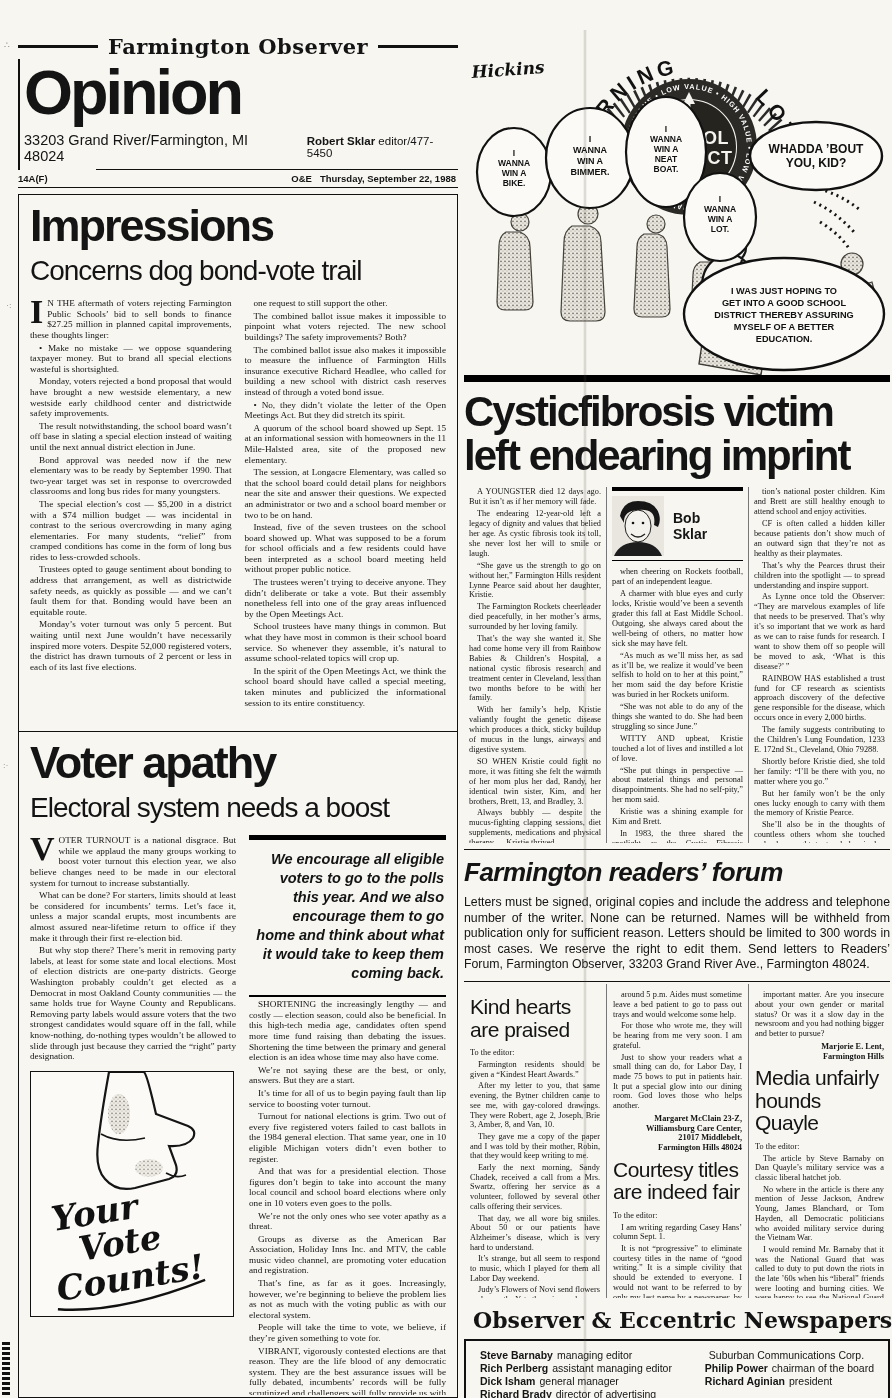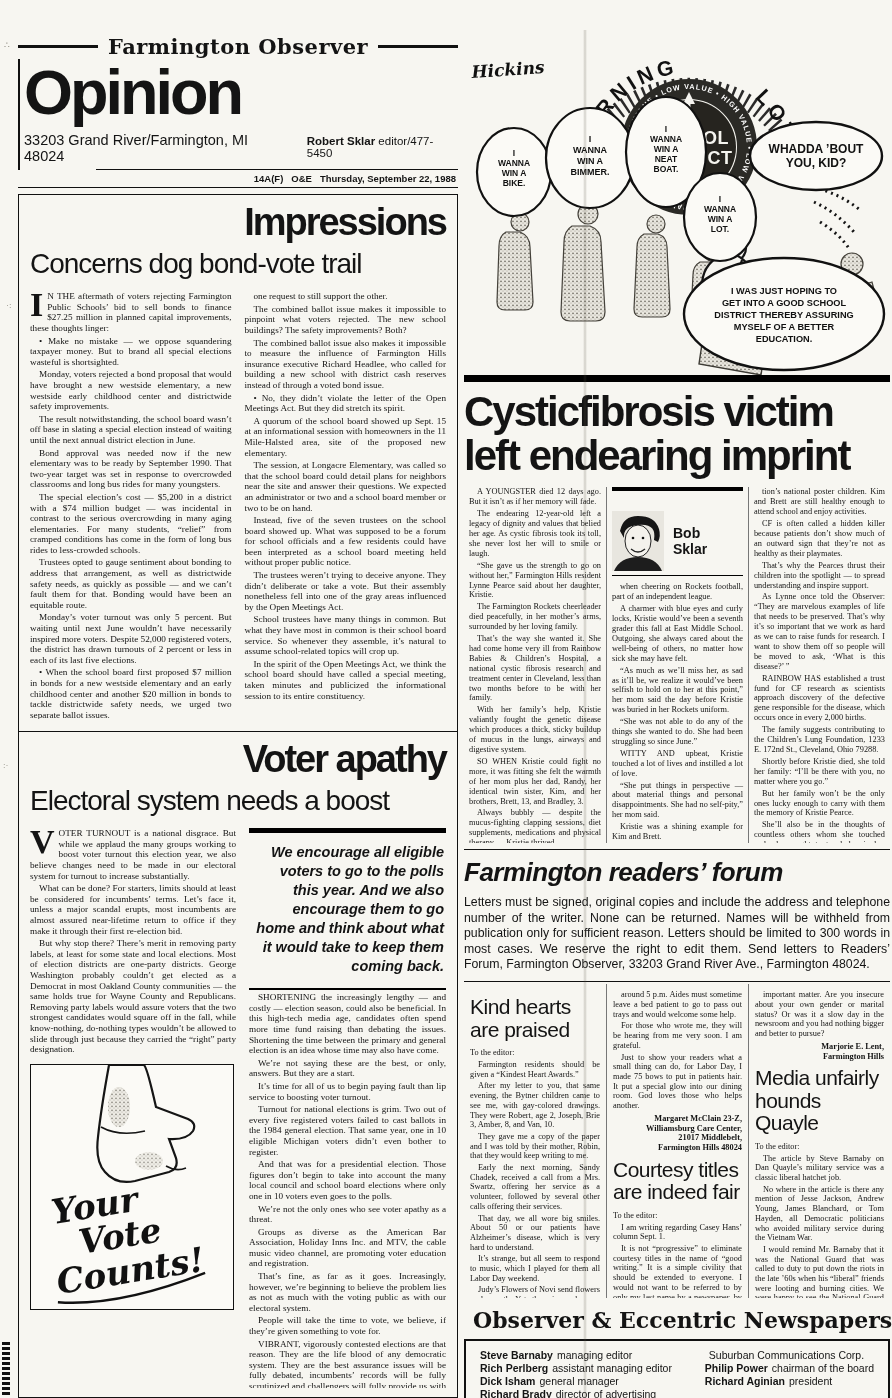--- a/index.html
+++ b/index.html
@@ -16,30 +16,30 @@
   
   .mast-title-row { display:flex; align-items:center; gap:10px; }
   .mast-rule { flex:1; border-top:3px solid #111; }
   .mast-paper { font-family:"DejaVu Serif", serif; font-weight:700; font-size:21px; letter-spacing:0.5px; white-space:nowrap; }
   .mast-box { border-left:2px solid #111; padding:4px 0 0 4px; margin-top:0; }
   .opinion { font-family:"Liberation Sans", sans-serif; font-weight:700; font-size:63px; line-height:0.95; letter-spacing:-3px; }
   .addr-row { display:flex; gap:16px; align-items:baseline; margin-top:9px; font-family:"Liberation Sans", sans-serif; font-size:14.5px; }
   .addr-editor { font-size:11.5px; }
   .addr-editor b { font-size:11.5px; }
   .addr-rule { border-top:1.5px solid #111; margin-top:5px; margin-left:72px; }
-  .folio-row { display:flex; justify-content:flex-end; align-items:baseline;
+  .folio-row { display:flex; justify-content:space-between; align-items:baseline;
     font-family:"Liberation Sans", sans-serif; font-weight:700; font-size:9.5px;
     padding:3px 2px 3px 0; border-bottom:1.5px solid #111; }
   .folio-date span { margin-left:8px; }
 
   
   .ed-box { border:1.5px solid #111; padding:8px 11px 0; overflow:hidden; }
   .box-impressions { margin-top:6px; height:538px; }
   .box-voter { height:666px; border-top:none; }
-  .kicker { font-family:"Liberation Sans", sans-serif; font-weight:700; font-size:38px; line-height:1; letter-spacing:-2px;text-align:right; }
+  .kicker { font-family:"Liberation Sans", sans-serif; font-weight:700; font-size:45px; line-height:1; letter-spacing:-2px; }
   .deck { font-family:"Liberation Sans", sans-serif; font-weight:400; font-size:28px; line-height:1.05; letter-spacing:-1px; margin-top:8px; }
   .cols2 { display:flex; gap:13px; margin-top:13px; overflow:hidden; }
   .cols-impressions { height:428px; }
   .cols-voter { height:560px; }
   .col2w { width:50%; }
   .body { font-family:"Liberation Serif", serif; font-size:9.2px; line-height:10.6px; text-align:justify; }
   .body p { margin:0 0 2px; text-indent:9px; }
   p.lead { text-indent:0; }
   .dropcap { float:left; font-weight:700; font-size:34px; line-height:26px; margin:1px 4px 0 0; }
 
@@ -51,21 +51,21 @@
   
   .cartoon { position:relative; width:426px; height:330px; border-bottom:7px solid #000; background:#f7f6f1; }
 
   
   .cf { margin-top:8px; }
   .cf-headline { font-family:"Liberation Sans", sans-serif; font-weight:700; font-size:42px; line-height:1.04; letter-spacing:-2px; }
   .cf-cols { display:flex; margin-top:10px; height:356px; overflow:hidden; }
   .cf-col { width:33.33%; font-size:8.3px; line-height:9.9px; text-align:justify; padding:0 5px; }
   .cf-col + .cf-col { border-left:1px solid #777; }
   .cf-col p { margin:0 0 2px; text-indent:8px; }
-  .byline-box { border-top:4px solid #000; border-bottom:1.5px solid #000; padding:20px 0 4px; margin-bottom:6px; display:flex; gap:9px; align-items:center; }
+  .byline-box { border-top:4px solid #000; border-bottom:1.5px solid #000; padding:5px 0 4px; margin-bottom:6px; display:flex; gap:9px; align-items:center; }
   .byline-name { font-family:"Liberation Sans", sans-serif; font-weight:700; font-size:14px; line-height:1.15; }
 
   
   .forum { margin-top:6px; border-top:1.5px solid #111; padding-top:7px; }
   .forum-title { font-family:"Liberation Sans", sans-serif; font-style:italic; font-weight:700; font-size:26px; letter-spacing:-0.5px; }
   .forum-intro { font-family:"Liberation Sans", sans-serif; font-size:12.3px; line-height:15.4px; text-align:justify; margin-top:7px; padding-bottom:9px; border-bottom:1.5px solid #111; }
 
   
   .letters { display:flex; margin-top:2px; height:314px; overflow:hidden; }
   .let-col { width:33.33%; padding:6px 6px 0; font-size:8.3px; line-height:9.7px; text-align:justify; }
@@ -126,21 +126,20 @@
         <div class="col2w">
           <p class="lead"><span class="dropcap">I</span><span>N THE aftermath of voters rejecting Farmington Public Schools’ bid to sell bonds to finance $27.25 million in planned capital improvements, these thoughts linger:</span></p>
           <div>
               <p>• Make no mistake — we oppose squandering taxpayer money. But to brand all special elections wasteful is shortsighted.</p>
               <p>Monday, voters rejected a bond proposal that would have brought a new westside elementary, a new westside early childhood center and districtwide safety improvements.</p>
               <p>The result notwithstanding, the school board wasn’t off base in slating a special election instead of waiting until the next annual district election in June.</p>
               <p>Bond approval was needed now if the new elementary was to be ready by September 1990. That two-year target was set in response to overcrowded classrooms and long bus rides for many youngsters.</p>
               <p>The special election’s cost — $5,200 in a district with a $74 million budget — was incidental in contrast to the serious overcrowding in many aging elementaries. For many students, “relief” from cramped conditions has come in the form of long bus rides to less-crowded schools.</p>
               <p>Trustees opted to gauge sentiment about bonding to address that arrangement, as well as districtwide safety needs, as quickly as possible — and we can’t fault them for that. Bonding would have been an equitable route.</p>
               <p>Monday’s voter turnout was only 5 percent. But waiting until next June wouldn’t have necessarily inspired more voters. Despite 52,000 registered voters, the district has drawn turnouts of 2 percent or less in each of its last five elections.</p>
-              <p>• When the school board first proposed $7 million in bonds for a new westside elementary and an early childhood center and another $20 million in bonds to tackle districtwide safety needs, we urged two separate ballot issues.</p>
             </div>
         </div>
         <div class="col2w">
           <div>
               <p>one request to still support the other.</p>
               <p>The combined ballot issue makes it impossible to pinpoint what voters rejected. The new school buildings? The safety improvements? Both?</p>
               <p>The combined ballot issue also makes it impossible to measure the influence of Farmington Hills insurance executive Richard Headlee, who called for building a new school with district cash reserves instead of through a voted bond issue.</p>
               <p>• No, they didn’t violate the letter of the Open Meetings Act. But they did stretch its spirit.</p>
               <p>A quorum of the school board showed up Sept. 15 at an informational session with homeowners in the 11 Mile-Halsted area, site of the proposed new elementary.</p>
               <p>The session, at Longacre Elementary, was called so that the school board could detail plans for neighbors near the site and answer their questions. We expected an administrator or two and a school board member or two to be on hand.</p>

